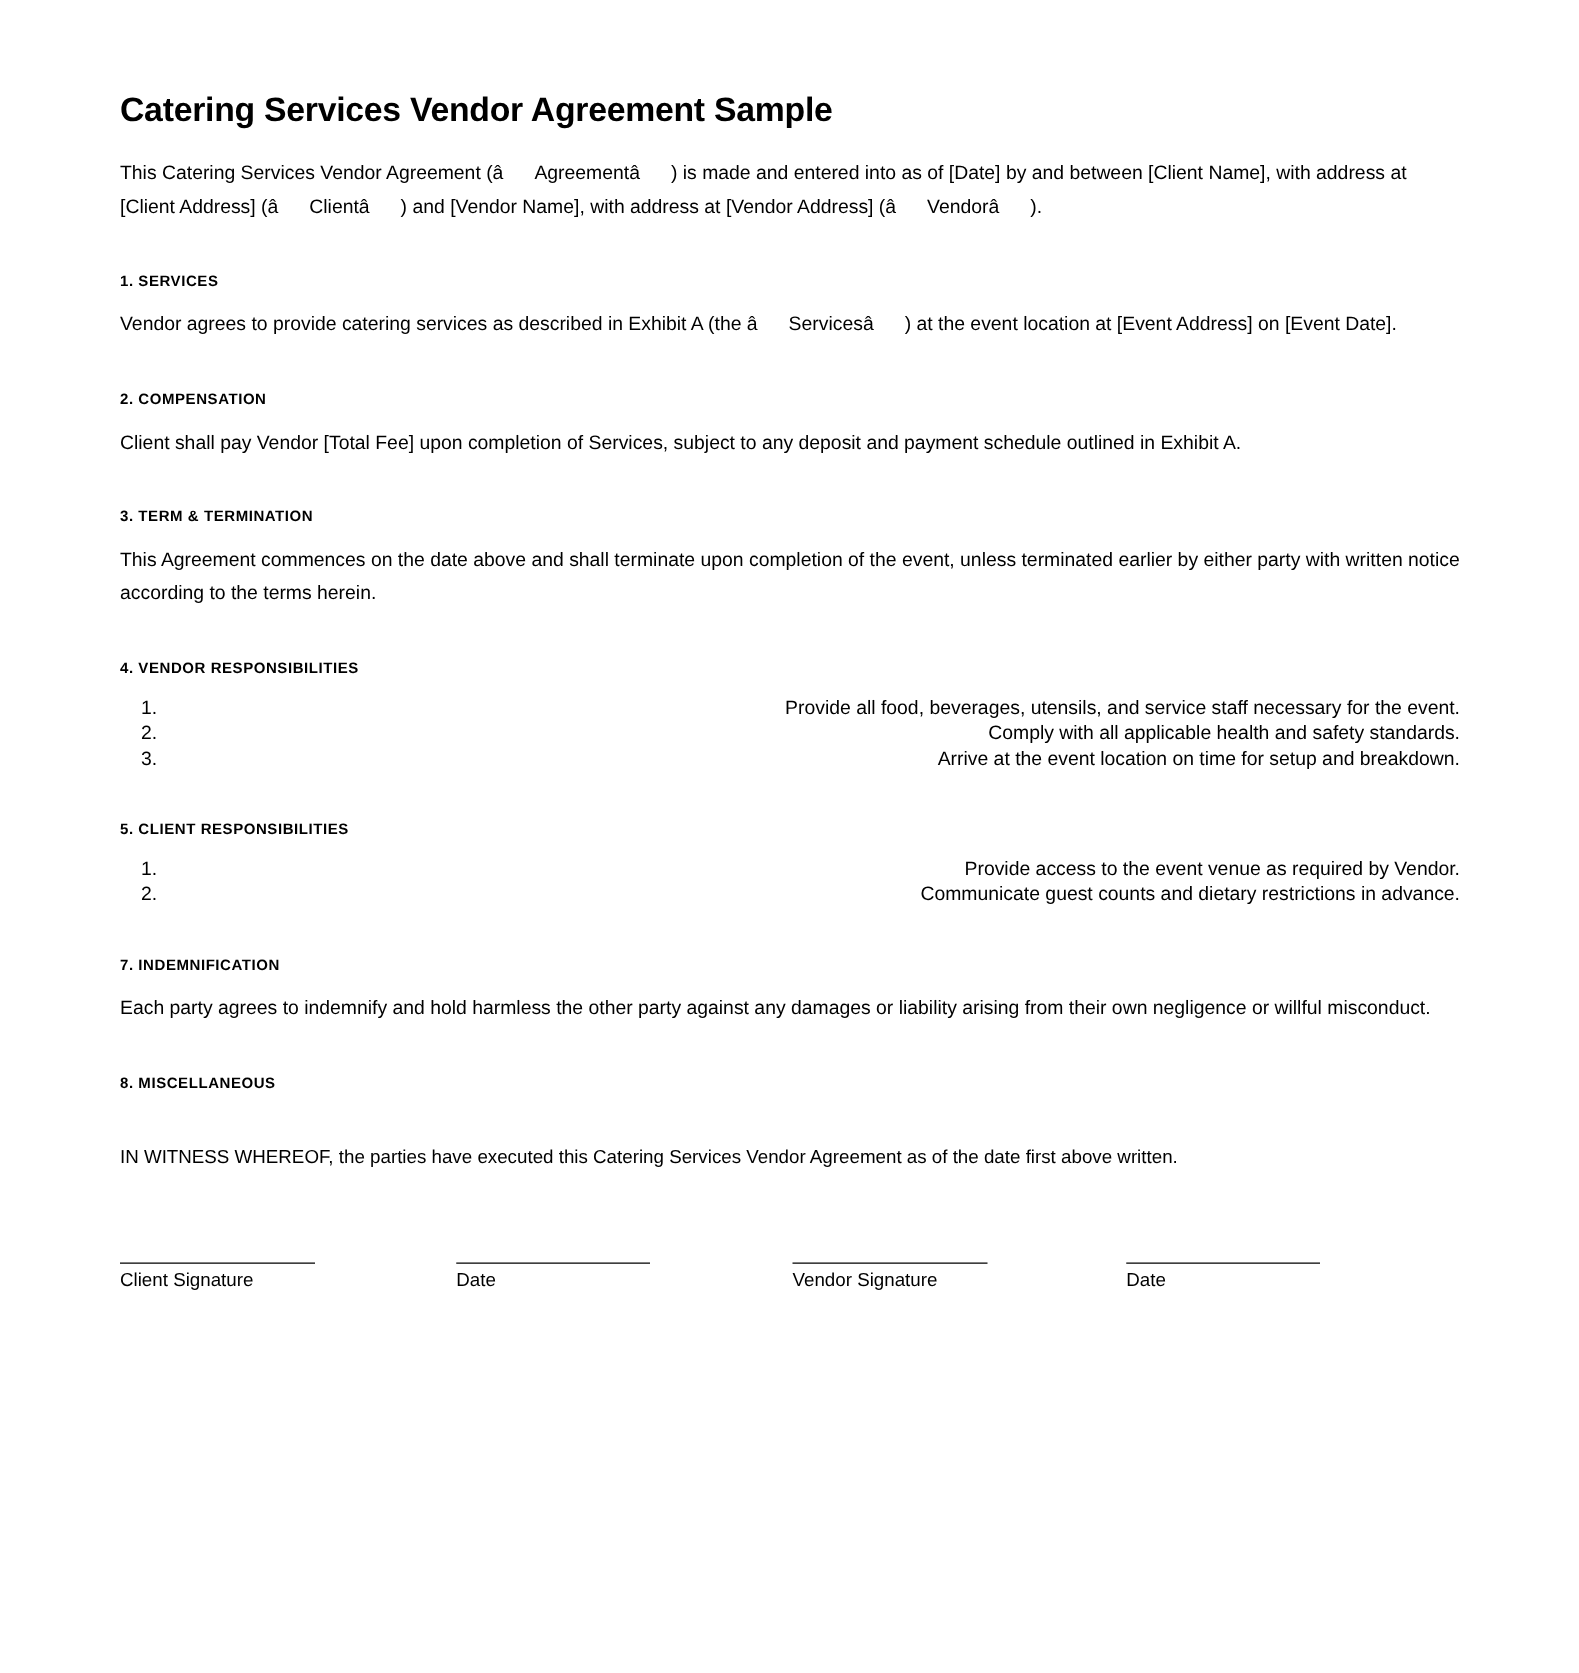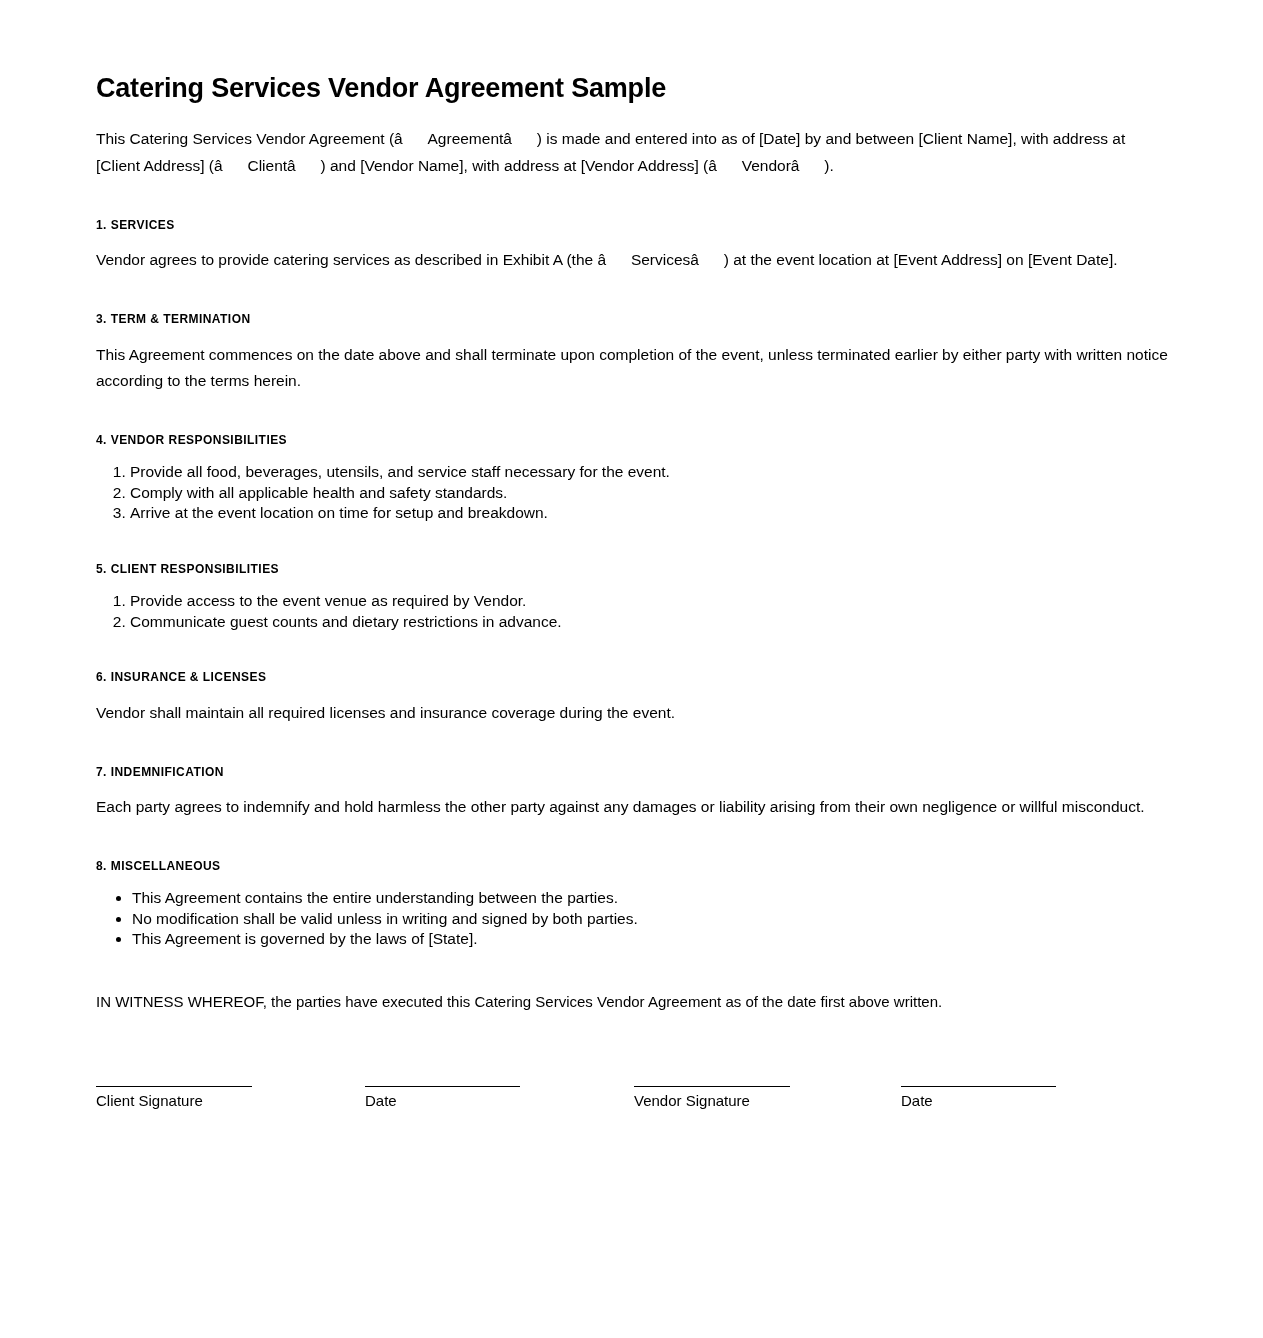--- a/index.html
+++ b/index.html
@@ -58,20 +58,21 @@
     line-height: 1.32;
     color: #000;
   }
   ul.doc-list {
     padding-left: 36px;
     list-style-type: disc;
   }
   ol.doc-list li, ul.doc-list li {
     margin: 0;
     padding: 0;
+    text-align: right;
   }
   .witness {
     margin-top: 40px;
     font-size: 15px;
     line-height: 1.6;
     color: #000;
   }
   .signature-block {
     margin-top: 72px;
     position: relative;
@@ -107,20 +108,24 @@
 
   <h1 class="doc-title">Catering Services Vendor Agreement Sample</h1>
 
   <p class="body-text"><span>This Catering Services Vendor Agreement (âAgreementâ) is made and entered into as of </span><b>[Date]</b><span> by and between </span><b>[Client Name]</b><span>, with address at </span><b>[Client Address]</b><span> (âClientâ) and </span><b>[Vendor Name]</b><span>, with address at </span><b>[Vendor Address]</b><span> (âVendorâ).</span></p>
 
   <div class="section">
     <h2 class="section-heading">1. SERVICES</h2>
     <p class="body-text"><span>Vendor agrees to provide catering services as described in </span><b>Exhibit A</b><span> (the âServicesâ) at the event location at </span><b>[Event Address]</b><span> on </span><b>[Event Date]</b><span>.</span></p>
   </div>
 
+  <div class="section">
+    <h2 class="section-heading">2. COMPENSATION</h2>
+    <p class="body-text"><span>Client shall pay Vendor </span><b>[Total Fee]</b><span> upon completion of Services, subject to any deposit and payment schedule outlined in Exhibit A.</span></p>
+  </div>
 
   <div class="section">
     <h2 class="section-heading">3. TERM &amp; TERMINATION</h2>
     <p class="body-text">This Agreement commences on the date above and shall terminate upon completion of the event, unless terminated earlier by either party with written notice according to the terms herein.</p>
   </div>
 
   <div class="section">
     <h2 class="section-heading">4. VENDOR RESPONSIBILITIES</h2>
     <ol class="doc-list">
       <li>Provide all food, beverages, utensils, and service staff necessary for the event.</li>
@@ -130,37 +135,28 @@
   </div>
 
   <div class="section">
     <h2 class="section-heading">5. CLIENT RESPONSIBILITIES</h2>
     <ol class="doc-list">
       <li>Provide access to the event venue as required by Vendor.</li>
       <li>Communicate guest counts and dietary restrictions in advance.</li>
     </ol>
   </div>
 
-  <div class="section">
-    <h2 class="section-heading">6. INSURANCE &amp; LICENSES</h2>
-    <p class="body-text">Vendor shall maintain all required licenses and insurance coverage during the event.</p>
-  </div>
 
   <div class="section">
     <h2 class="section-heading">7. INDEMNIFICATION</h2>
     <p class="body-text">Each party agrees to indemnify and hold harmless the other party against any damages or liability arising from their own negligence or willful misconduct.</p>
   </div>
 
   <div class="section">
     <h2 class="section-heading">8. MISCELLANEOUS</h2>
-    <ul class="doc-list">
-      <li>This Agreement contains the entire understanding between the parties.</li>
-      <li>No modification shall be valid unless in writing and signed by both parties.</li>
-      <li>This Agreement is governed by the laws of [State].</li>
-    </ul>
   </div>
 
   <p class="witness">IN WITNESS WHEREOF, the parties have executed this Catering Services Vendor Agreement as of the date first above written.</p>
 
   <div class="signature-block">
     <div class="sig-field sig-client-signature">
       <div class="sig-line"></div>
       <span class="sig-label">Client Signature</span>
     </div>
     <div class="sig-field sig-client-date">

